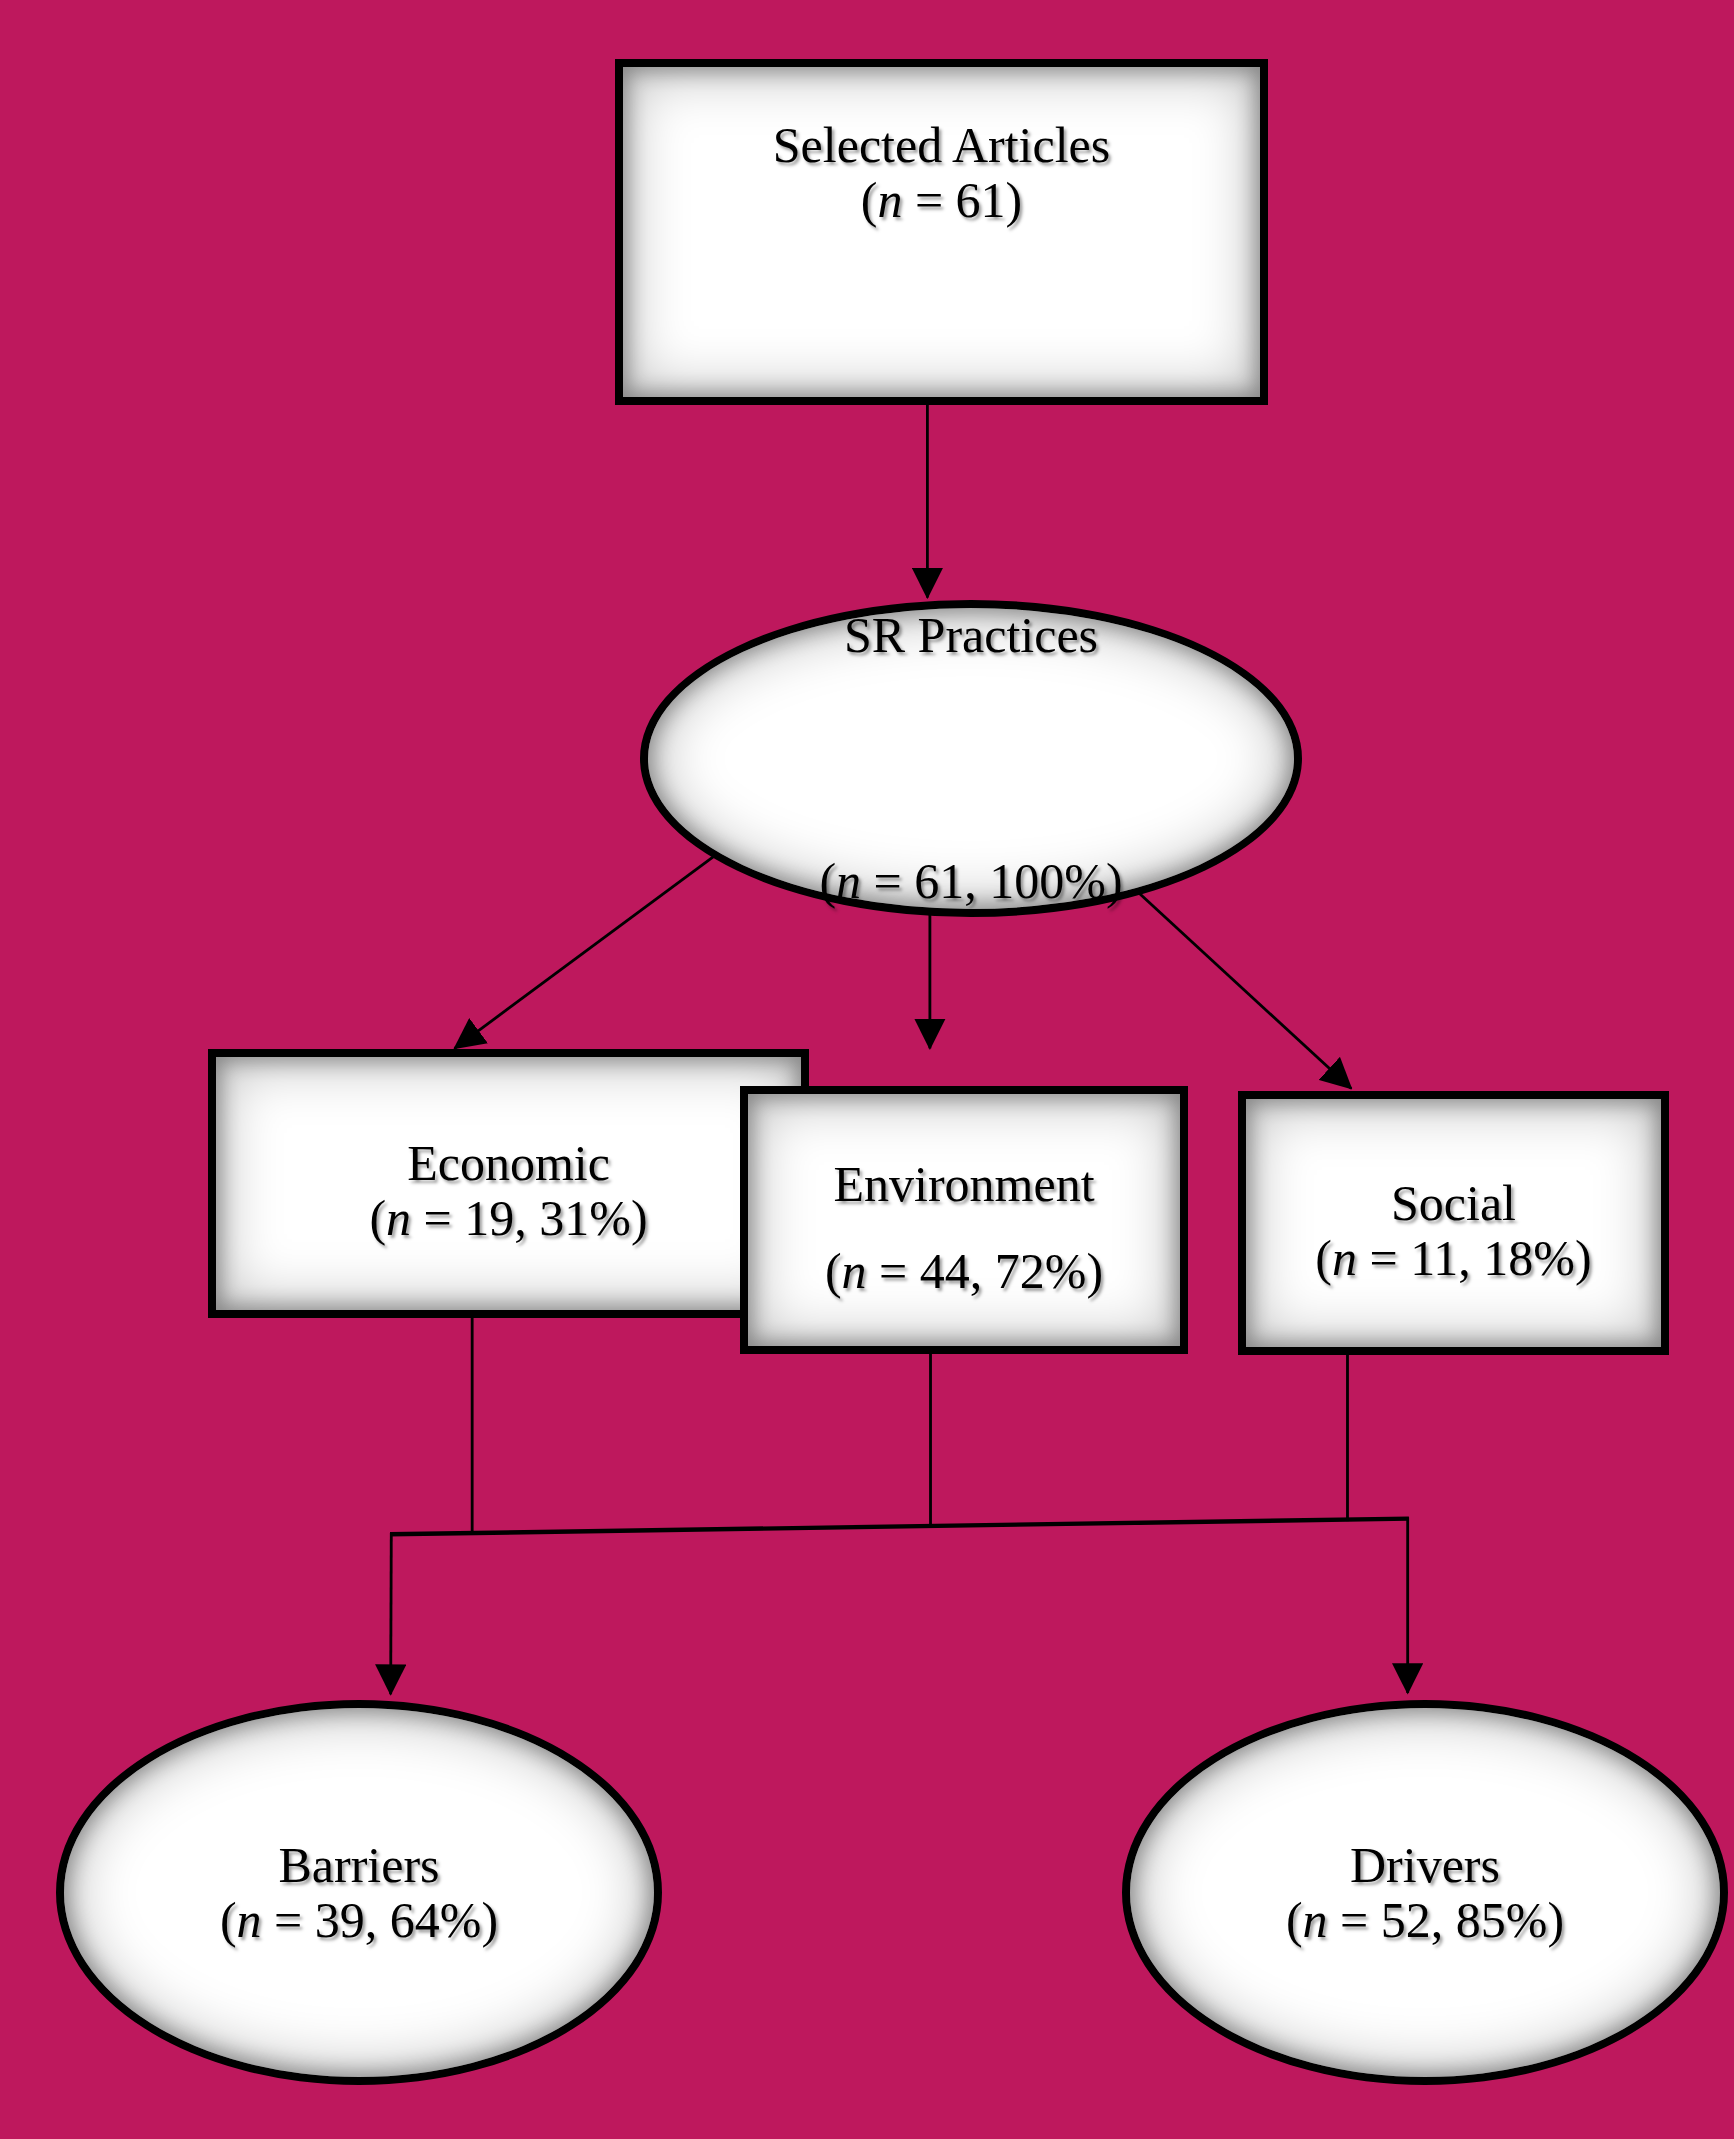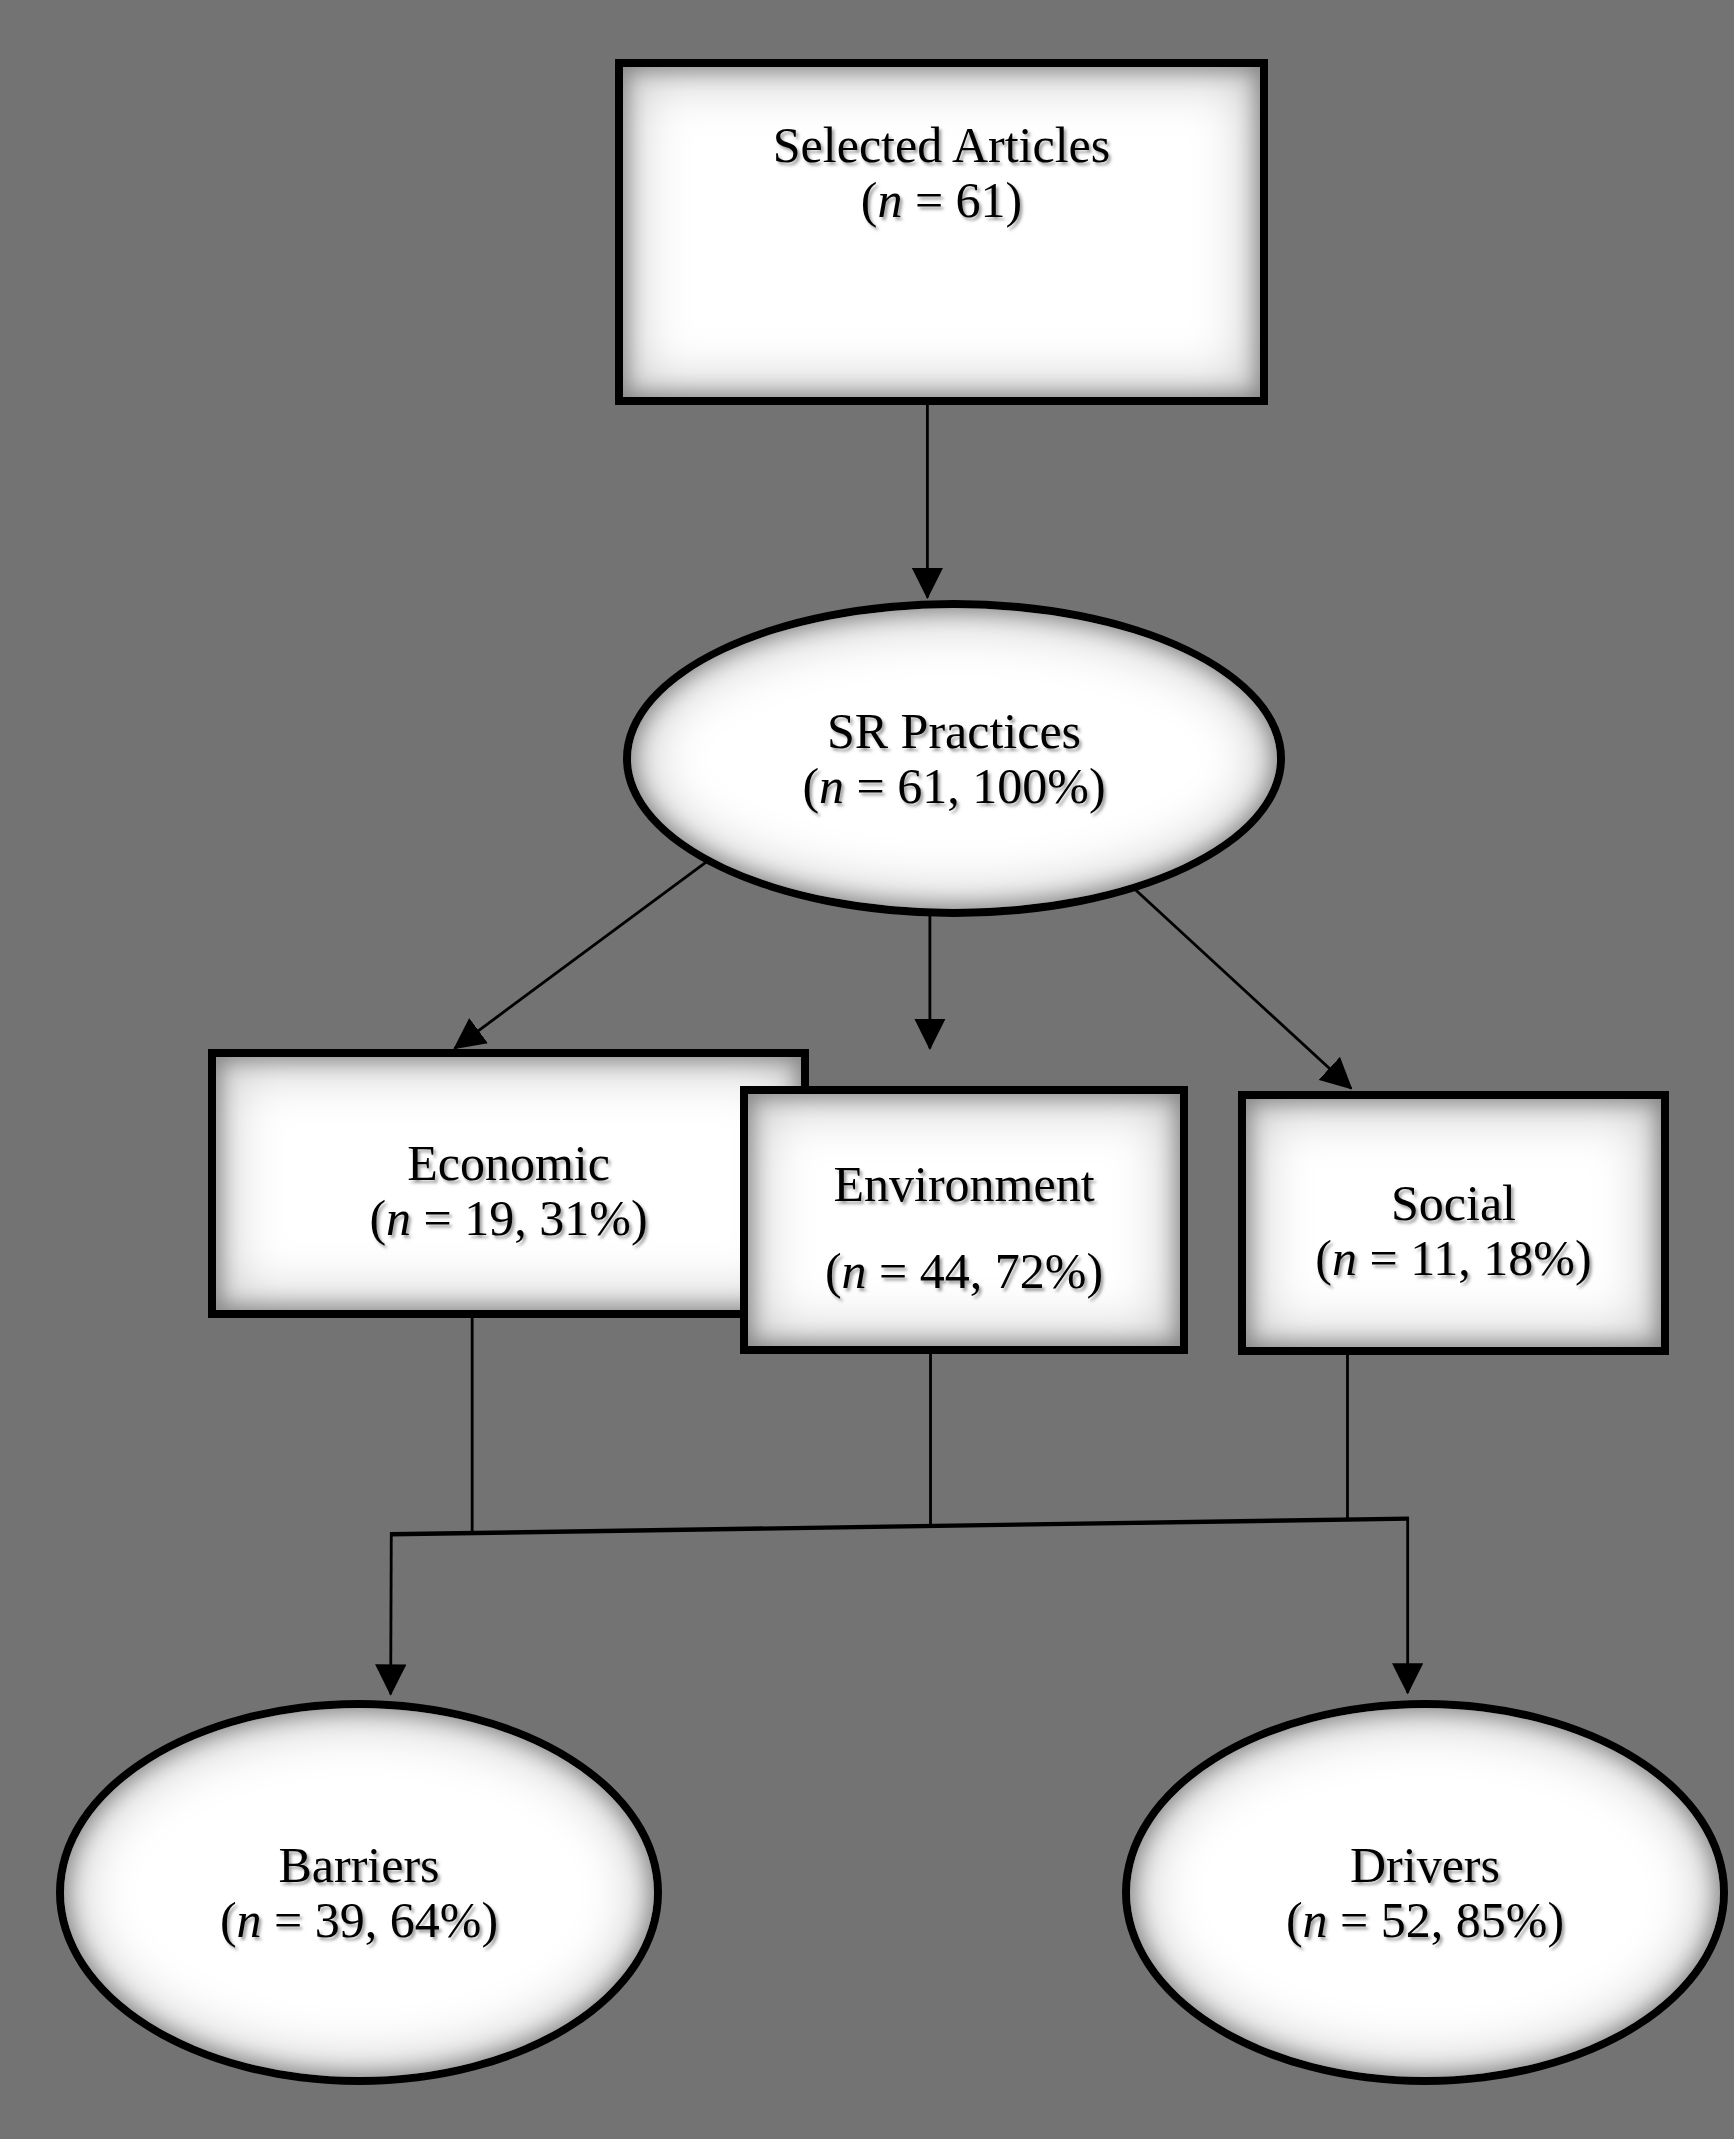--- a/index.html
+++ b/index.html
@@ -7,21 +7,21 @@
     padding: 0;
     background: #ffffff;
     width: 1735px;
     height: 2140px;
     font-family: "Liberation Serif", "DejaVu Serif", serif;
   }
   .canvas {
     position: relative;
     width: 1735px;
     height: 2140px;
-    background: #737373;
+    background: #be185d;
     overflow: hidden;
   }
   svg.connectors {
     position: absolute;
     left: 0; top: 0;
     z-index: 1;
   }
   .node {
     position: absolute;
     z-index: 2;
@@ -87,21 +87,21 @@
 
     <line class="edge thin" x1="624" y1="2445" x2="623" y2="2702" marker-end="url(#arrowhead)"></line>
     <line class="edge thin" x1="2245" y1="2420" x2="2245" y2="2700" marker-end="url(#arrowhead)"></line>
   </svg>
 
   <div class="node rect top-aligned" style="left:615px; top:59px; width:653px; height:346px;">
     <div class="label">Selected Articles</div>
     <div class="count"><span>(</span><span class="nvar">n</span><span> = 61)</span></div>
   </div>
 
-  <div class="node ellipse" style="left:623px; top:600px; width:662px; height:317px;">
+  <div class="node ellipse" style="left:640px; top:600px; width:662px; height:317px;justify-content:space-between;">
     <div class="label">SR Practices</div>
     <div class="count"><span>(</span><span class="nvar">n</span><span> = 61, 100%)</span></div>
   </div>
 
   <div class="node rect centered" style="left:208px; top:1049px; width:601px; height:269px;">
     <div class="label">Economic</div>
     <div class="count"><span>(</span><span class="nvar">n</span><span> = 19, 31%)</span></div>
   </div>
 
   <div class="node rect centered" style="left:740px; top:1086px; width:448px; height:268px;gap:32px;">

